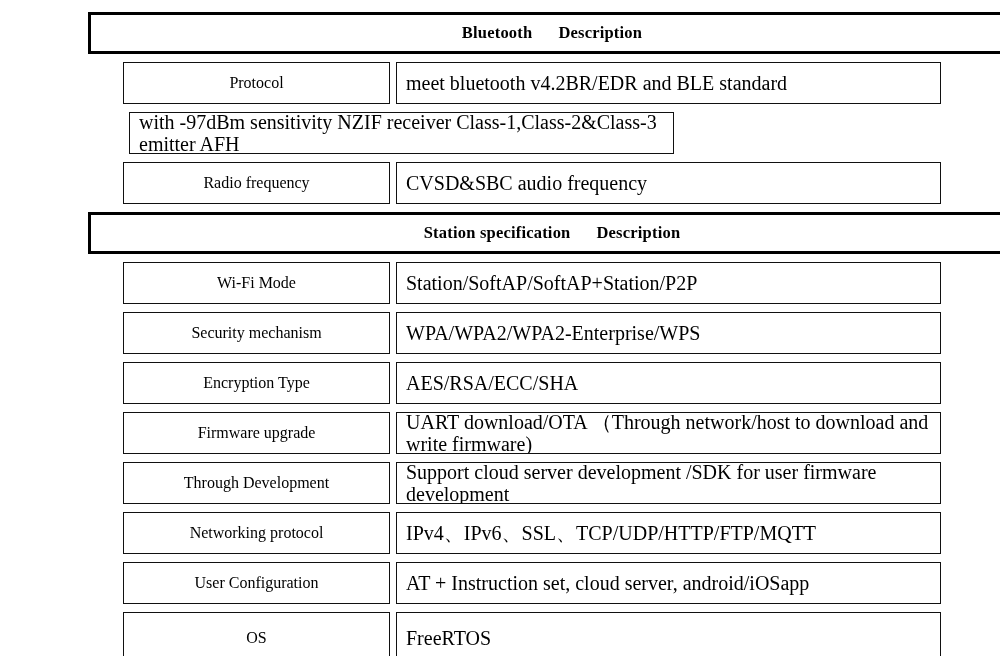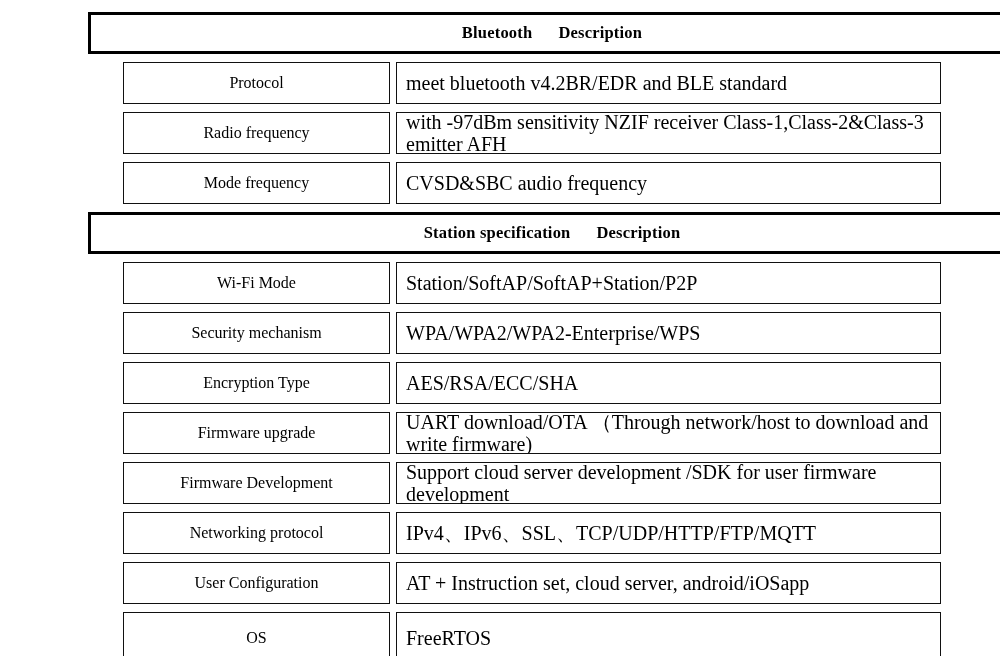--- a/index.html
+++ b/index.html
@@ -118,31 +118,28 @@
     <div class="row">
       <div class="cell label">
         <span>Protocol</span>
       </div>
       <div class="cell value">
         <span>meet bluetooth v4.2BR/EDR and BLE standard</span>
       </div>
     </div>
 
     <div class="row two-line">
+      <div class="cell value">
+        <span>with -97dBm sensitivity NZIF receiver Class-1,Class-2&amp;Class-3 emitter AFH</span>
+      </div>
+    </div>
+
+    <div class="row">
       <div class="cell label">
         <span>Radio frequency</span>
-      </div>
-      <div class="cell value">
-        <span>with -97dBm sensitivity NZIF receiver Class-1,Class-2&amp;Class-3 emitter AFH</span>
-      </div>
-    </div>
-
-    <div class="row">
-      <div class="cell label">
-        <span>Mode frequency</span>
       </div>
       <div class="cell value">
         <span>CVSD&amp;SBC audio frequency</span>
       </div>
     </div>
 
     <div class="section-header">
       <span class="htitle">Station specification</span>
       <span class="hspacer"></span>
       <span class="htitle">Description</span>
@@ -179,21 +176,21 @@
       <div class="cell label">
         <span>Firmware upgrade</span>
       </div>
       <div class="cell value">
         <span>UART download/OTA （Through network/host to download and write firmware)</span>
       </div>
     </div>
 
     <div class="row two-line">
       <div class="cell label">
-        <span>Firmware Development</span>
+        <span>Through Development</span>
       </div>
       <div class="cell value">
         <span>Support cloud server development /SDK for user firmware development</span>
       </div>
     </div>
 
     <div class="row">
       <div class="cell label">
         <span>Networking protocol</span>
       </div>

